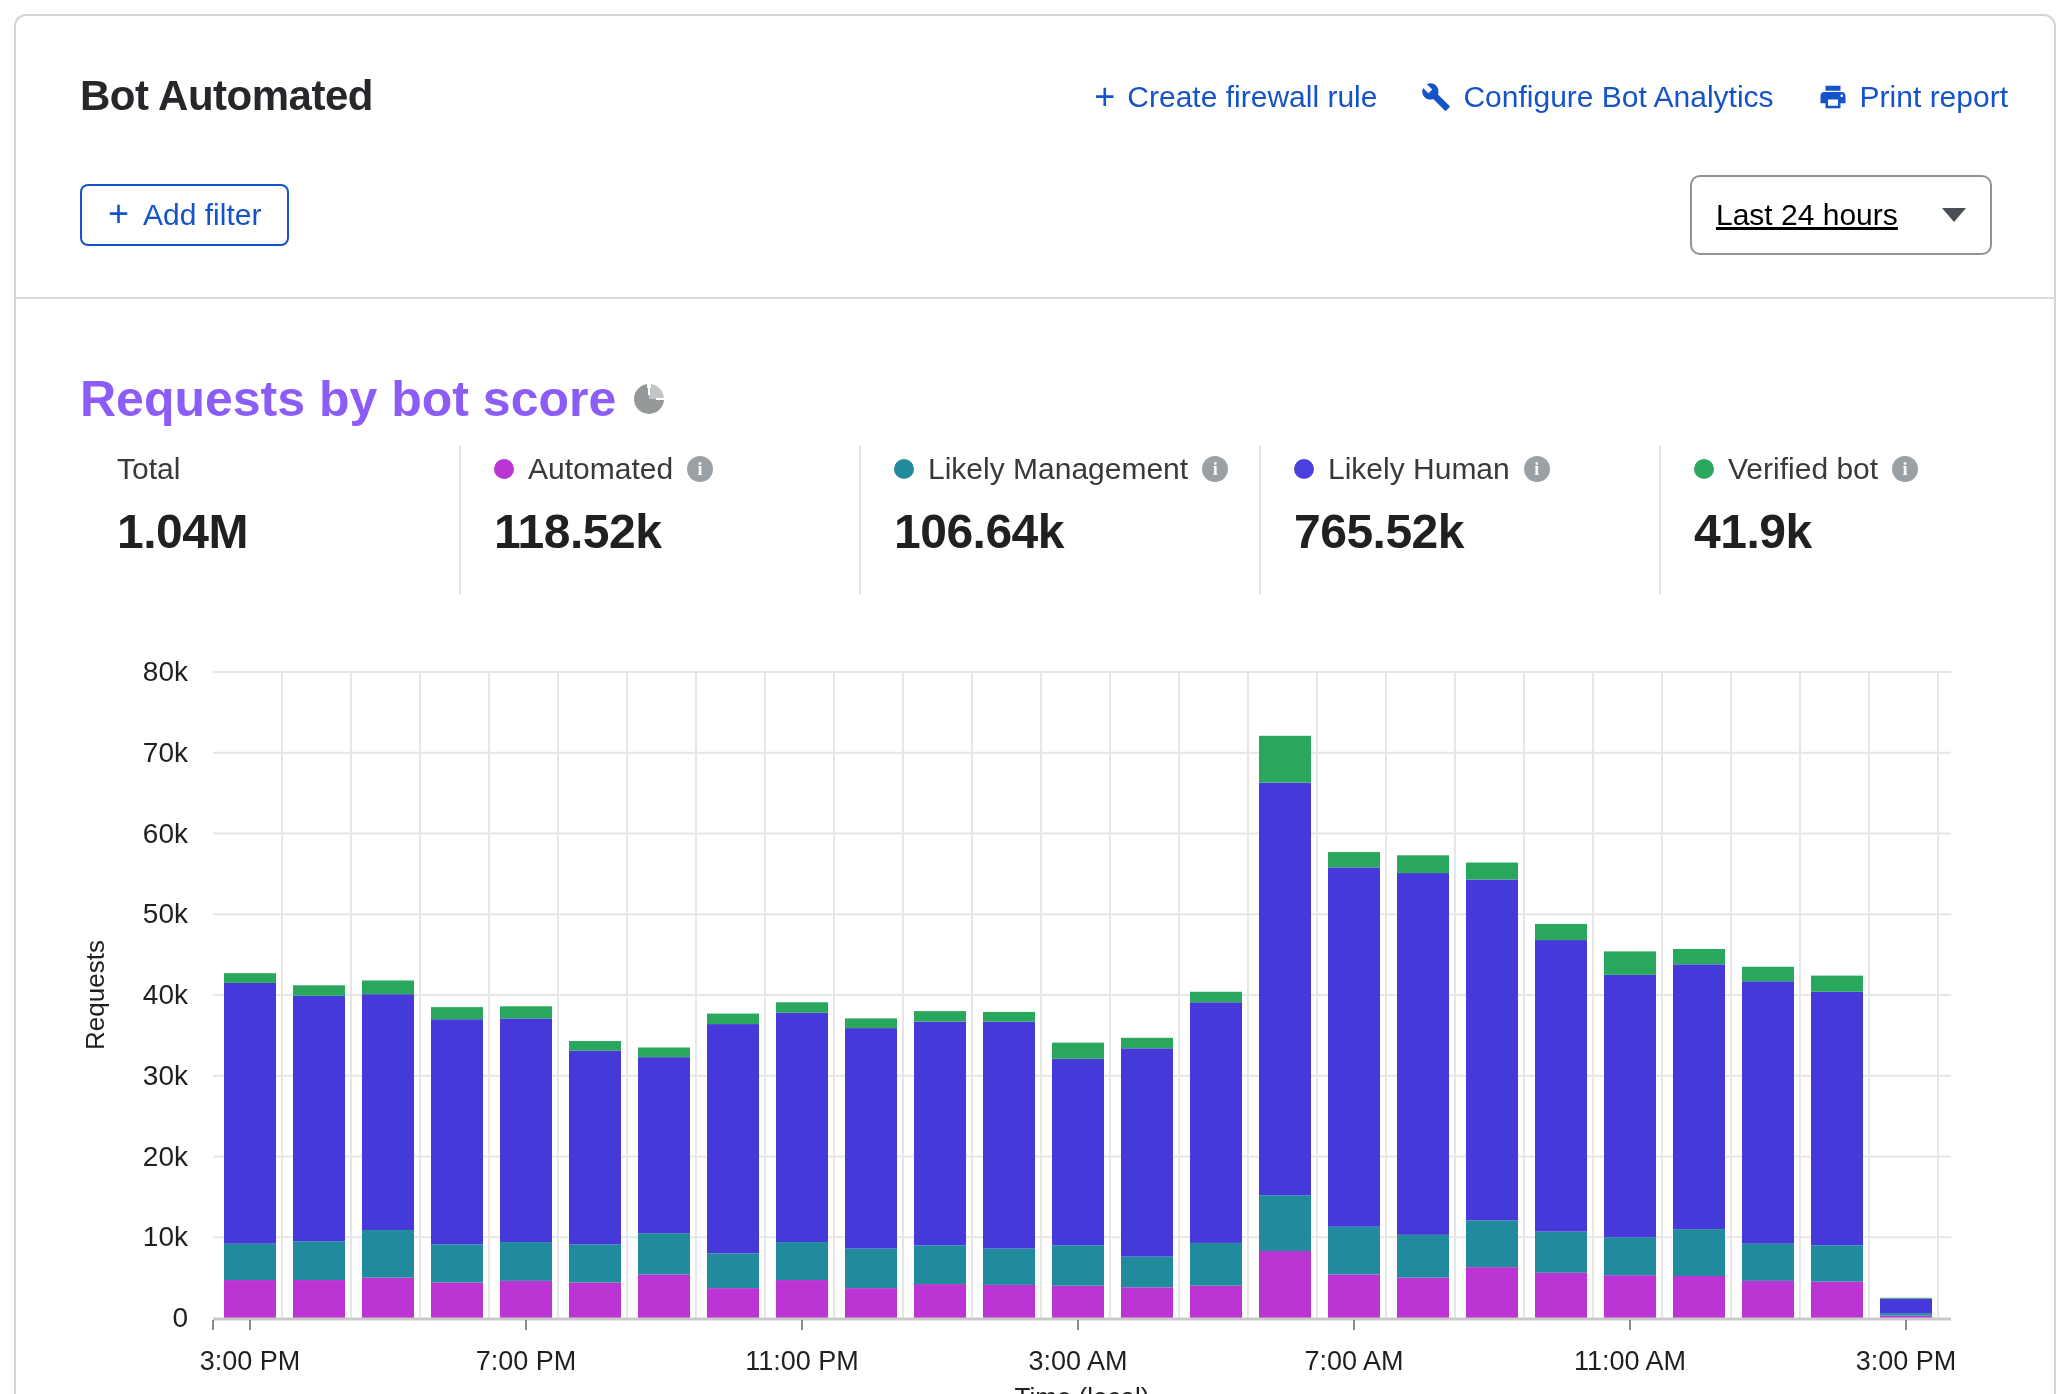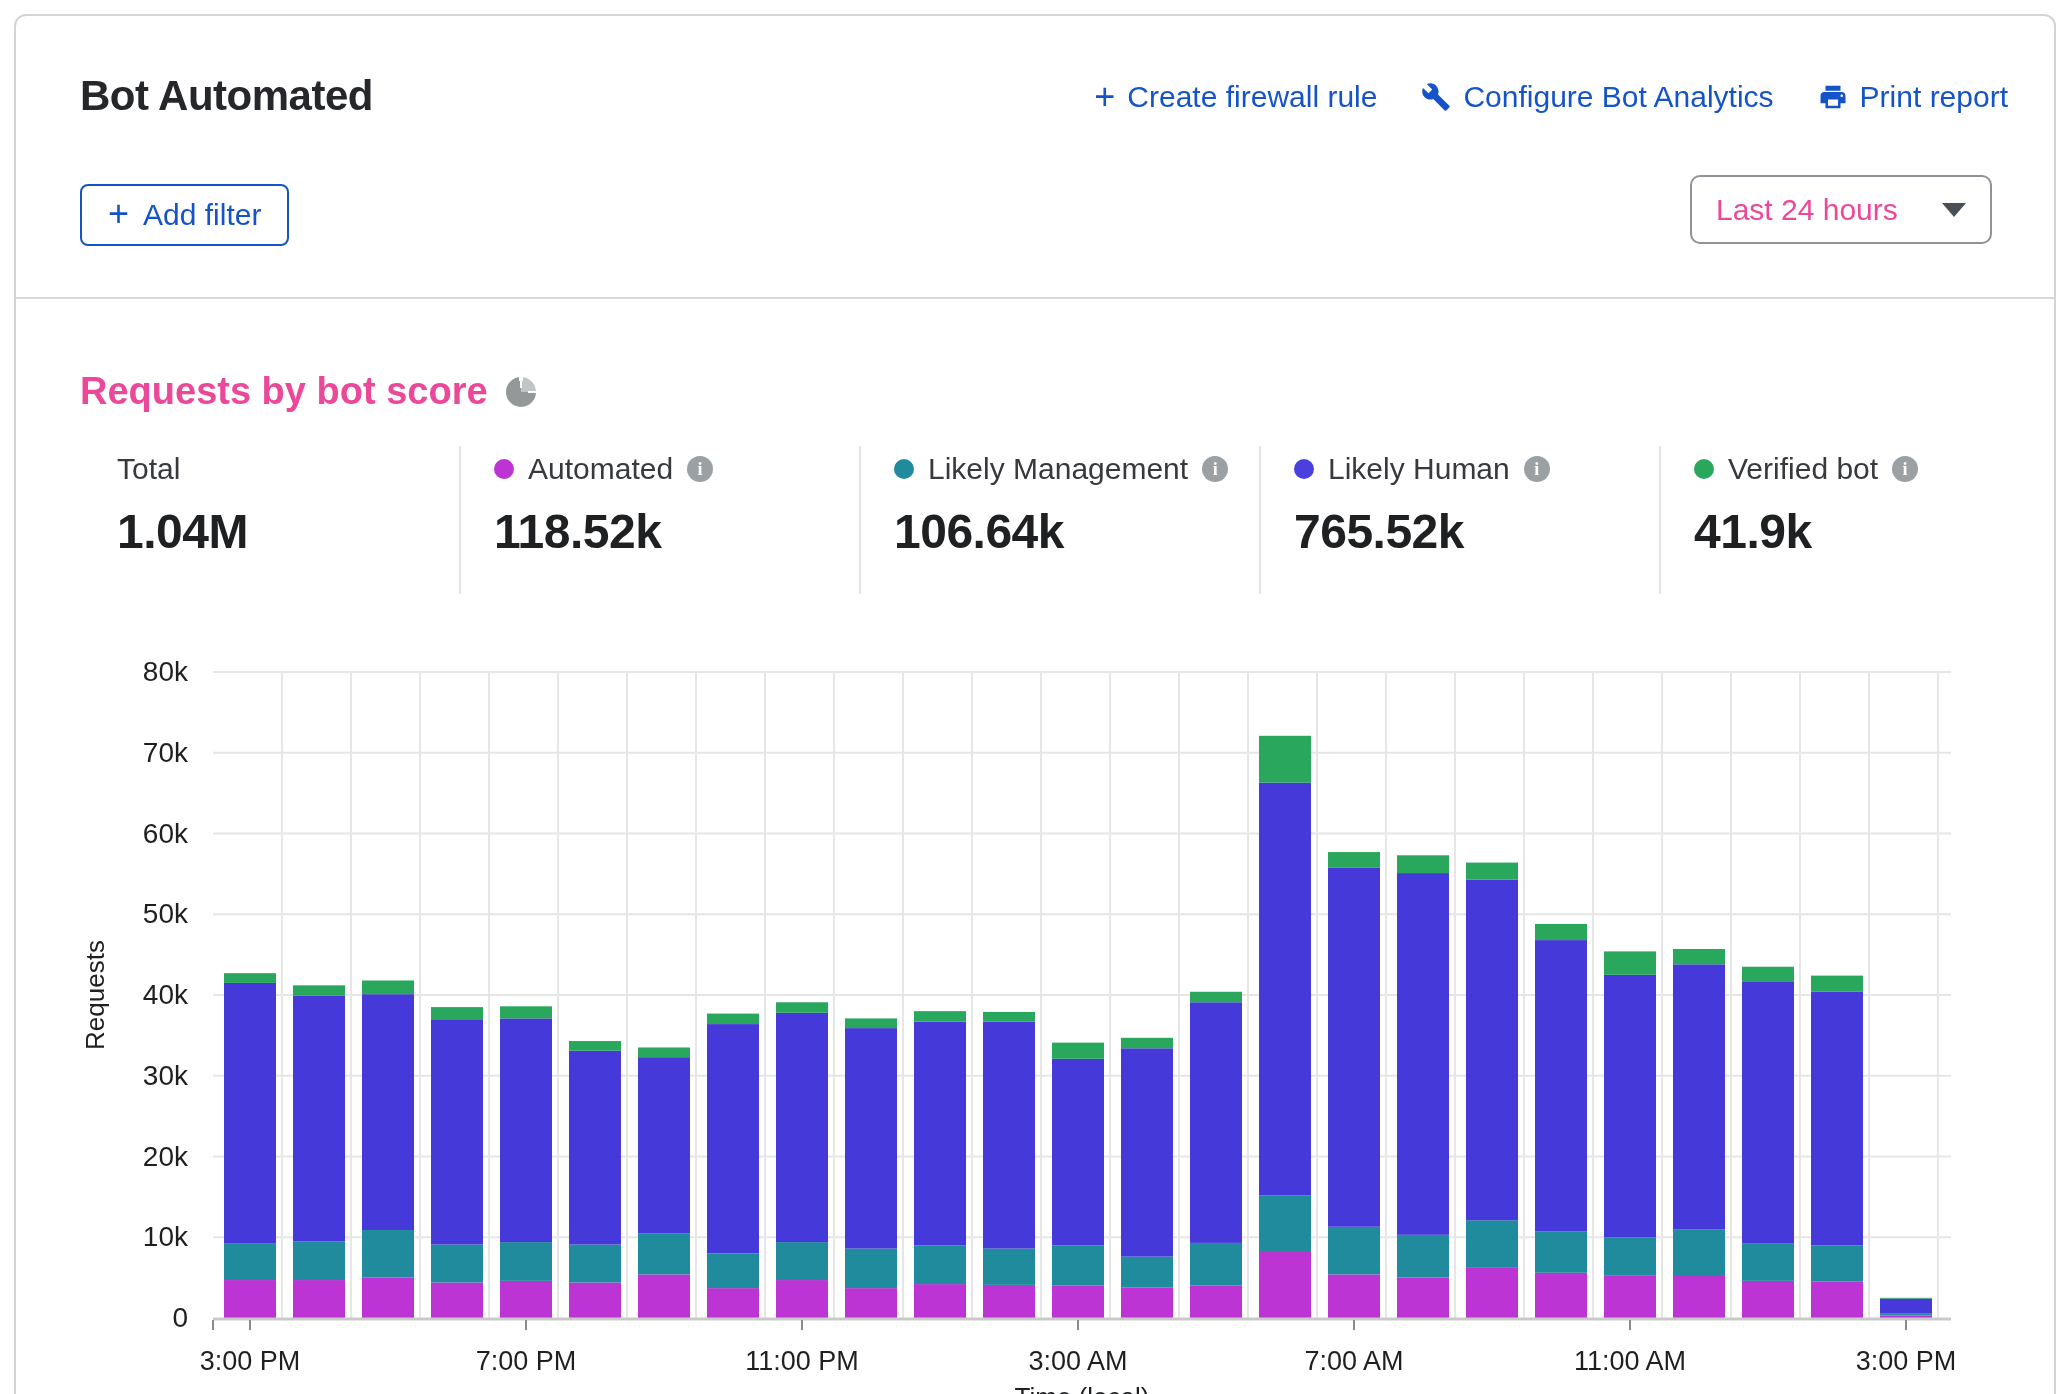--- a/index.html
+++ b/index.html
@@ -9,27 +9,27 @@
           border:2px solid #d4d4d4; border-bottom:none; border-radius:12px 12px 0 0; background:#fff; }
   .page-title { position:absolute; left:64px; top:56px; font-size:42px; font-weight:700; color:#25272a; letter-spacing:-0.5px; }
   .actions { position:absolute; right:46px; top:64px; display:flex; gap:44px; align-items:center; }
   .action { display:flex; align-items:center; gap:12px; color:#1554c8; font-size:30px; text-decoration:none; cursor:pointer; }
   .action .plus { font-size:36px; font-weight:500; line-height:30px; }
   .action svg { width:30px; height:30px; fill:#1554c8; }
   .add-filter { position:absolute; left:64px; top:168px; height:62px; padding:0 26px; display:flex; align-items:center; gap:14px;
                 background:#fff; border:2px solid #1554c8; border-radius:8px; color:#1554c8; font-size:30px; cursor:pointer;
                 font-family:"Liberation Sans", sans-serif; }
   .add-filter .plus { font-size:36px; font-weight:500; margin-top:-3px; }
-  .select { position:absolute; left:1674px; top:159px; width:302px; height:69px; border:2px solid #8f9297; border-radius:10px;
-            display:flex; align-items:center; padding:0 24px; font-size:30px; color:#ec4899; cursor:pointer; background:#fff; }
+  .select { position:absolute; left:1674px; top:159px; width:302px; height:80px; border:2px solid #8f9297; border-radius:10px;
+            display:flex; align-items:center; padding:0 24px; font-size:30px; color:#000000; cursor:pointer; background:#fff;text-decoration:underline; }
   .select .caret { margin-left:auto; width:0; height:0; border-left:12px solid transparent; border-right:12px solid transparent;
                    border-top:14px solid #4a4f55; }
   .divider { position:absolute; left:0; top:281px; width:2040px; height:2px; background:#d9d9d9; }
   .section-title-row { position:absolute; left:64px; top:354px; display:flex; align-items:center; gap:18px; }
-  .section-title-row h2 { font-size:38px; font-weight:700; color:#ec4899; }
+  .section-title-row h2 { font-size:50px; font-weight:700; color:#8b5cf6; }
   .pie-icon { width:30px; height:30px; border-radius:50%;
               background:conic-gradient(#ffffff 0deg 8deg, #c2c5c7 8deg 86deg, #ffffff 86deg 94deg, #949899 94deg 352deg, #ffffff 352deg 360deg); }
   .stats { position:absolute; left:0; top:436px; width:2040px; height:150px; }
   .stat { position:absolute; top:0; }
   .stat-label-row { display:flex; align-items:center; gap:14px; font-size:30px; color:#37393c; }
   .dot { width:20px; height:20px; border-radius:50%; }
   .info-icon { width:26px; height:26px; border-radius:50%; background:#9aa0a4; color:#fff; font-size:18px; font-weight:700;
                display:inline-flex; align-items:center; justify-content:center; font-family:"Liberation Serif", serif; }
   .stat-value { margin-top:18px; font-size:48px; font-weight:700; color:#1e2022; letter-spacing:-0.5px; }
   .vsep { position:absolute; top:-6px; width:2px; height:148px; background:#e4e4e4; }

